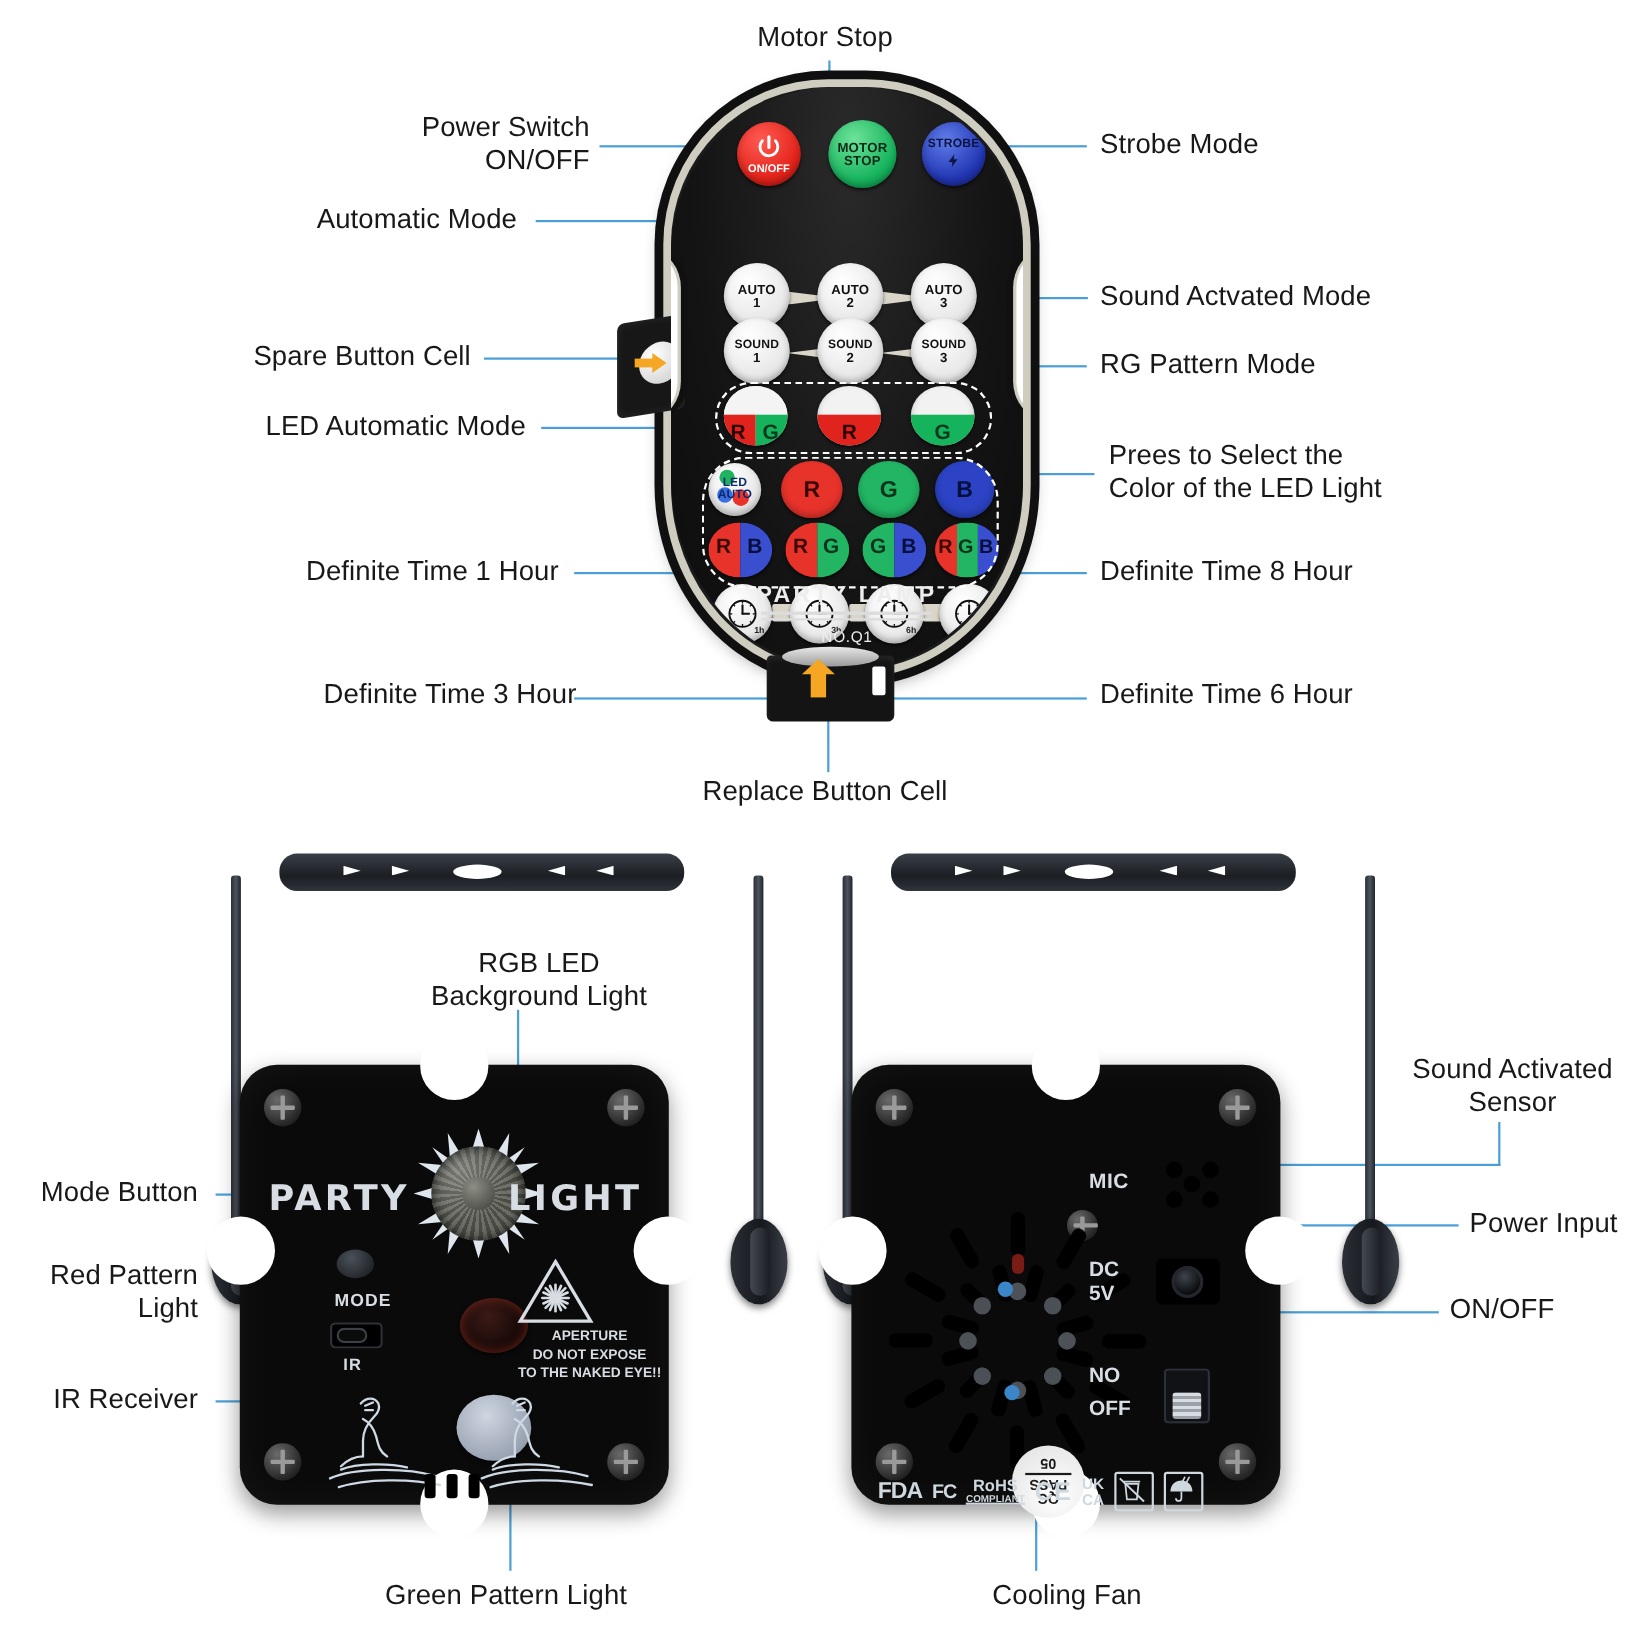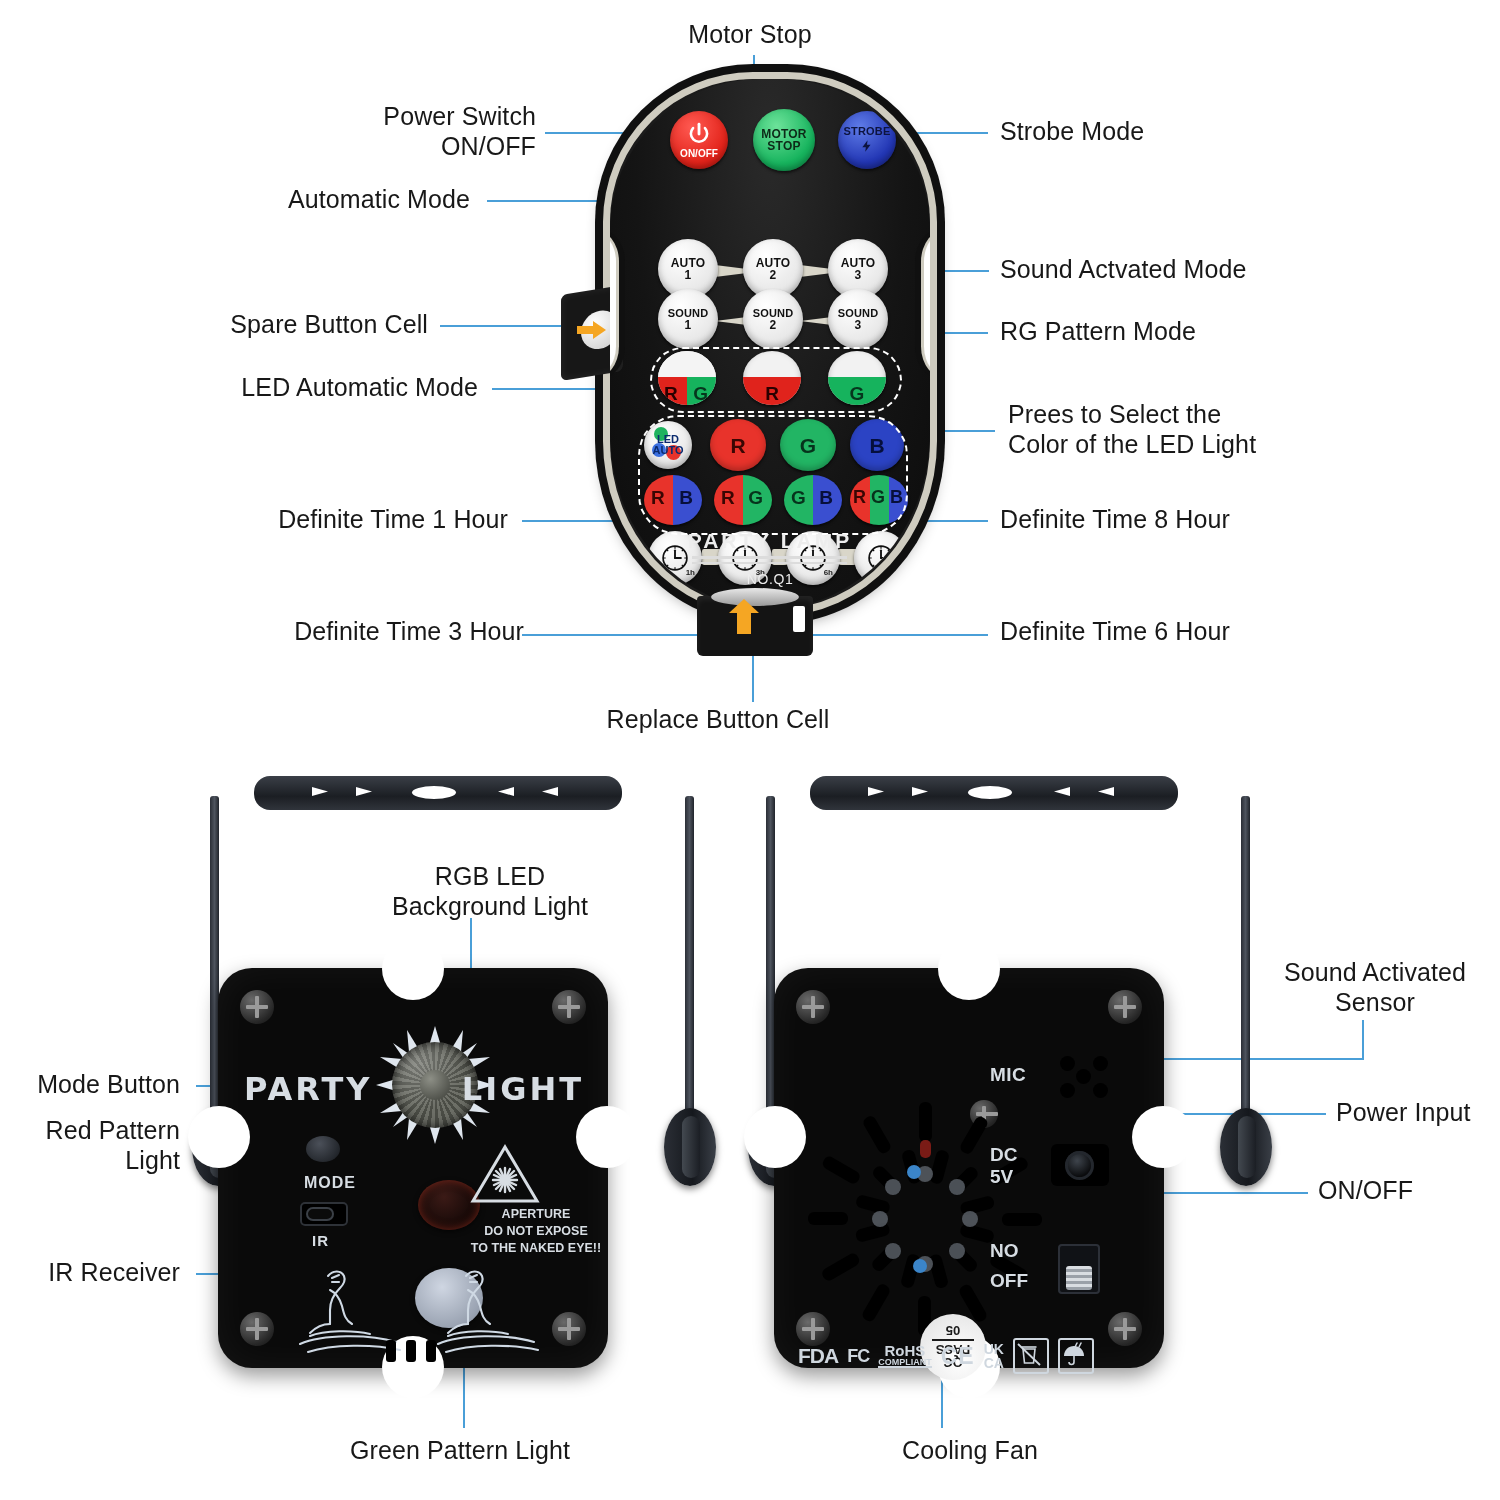--- a/index.html
+++ b/index.html
@@ -192,21 +192,21 @@
 <div class="ln lnh" style="left:880px;top:520px;width:108px;"></div>
 
 <div class="lbl r" style="left:176px;top:617px;width:348px;">Definite Time 3 Hour</div>
 <div class="ln lnh" style="left:522px;top:634px;width:194px;"></div>
 <div class="ln lnv" style="left:714px;top:530px;height:106px;"></div>
 
 <div class="lbl" style="left:1000px;top:617px;width:360px;">Definite Time 6 Hour</div>
 <div class="ln lnh" style="left:800px;top:634px;width:188px;"></div>
 <div class="ln lnv" style="left:798px;top:530px;height:106px;"></div>
 
-<div class="lbl c" style="left:568px;top:705px;width:300px;">Replace Button Cell</div>
+<div class="lbl c" style="left:600px;top:705px;width:300px;">Replace Button Cell</div>
 <div class="ln lnv" style="left:752px;top:640px;height:62px;"></div>
 
 <div id="remote-wrap">
   <div class="remote-body">
     <div class="remote-inner">
 
       <div class="btn" id="b-power">
         <svg width="26" height="26" viewBox="0 0 24 24">
           <path d="M12 3v9" stroke="#fff" stroke-width="2.6" stroke-linecap="round" fill="none"></path>
           <path d="M6.5 6.5a7.5 7.5 0 1 0 11 0" stroke="#fff" stroke-width="2.4" fill="none" stroke-linecap="round"></path>
@@ -447,21 +447,21 @@
 </div>
 
 <div class="lbl c" style="left:340px;top:862px;width:300px;text-align:center;">RGB LED
 Background Light</div>
 <div class="ln lnv" style="left:470px;top:918px;height:90px;"></div>
 
 <div class="lbl r" style="left:20px;top:1070px;width:160px;">Mode Button</div>
 <div class="ln lnh" style="left:196px;top:1085px;width:138px;"></div>
 <div class="ln lnv" style="left:332px;top:1085px;height:30px;"></div>
 
-<div class="lbl r" style="left:20px;top:1116px;width:160px;">Red Pattern
+<div class="lbl r" style="left:20px;top:1145px;width:160px;">Red Pattern
 Light</div>
 <div class="ln lnh" style="left:196px;top:1160px;width:260px;"></div>
 
 <div class="lbl r" style="left:20px;top:1258px;width:160px;">IR Receiver</div>
 <div class="ln lnh" style="left:196px;top:1273px;width:136px;"></div>
 <div class="ln lnv" style="left:330px;top:1210px;height:64px;"></div>
 
 <div class="lbl c" style="left:310px;top:1436px;width:300px;">Green Pattern Light</div>
 <div class="ln lnv" style="left:463px;top:1270px;height:158px;"></div>
 

